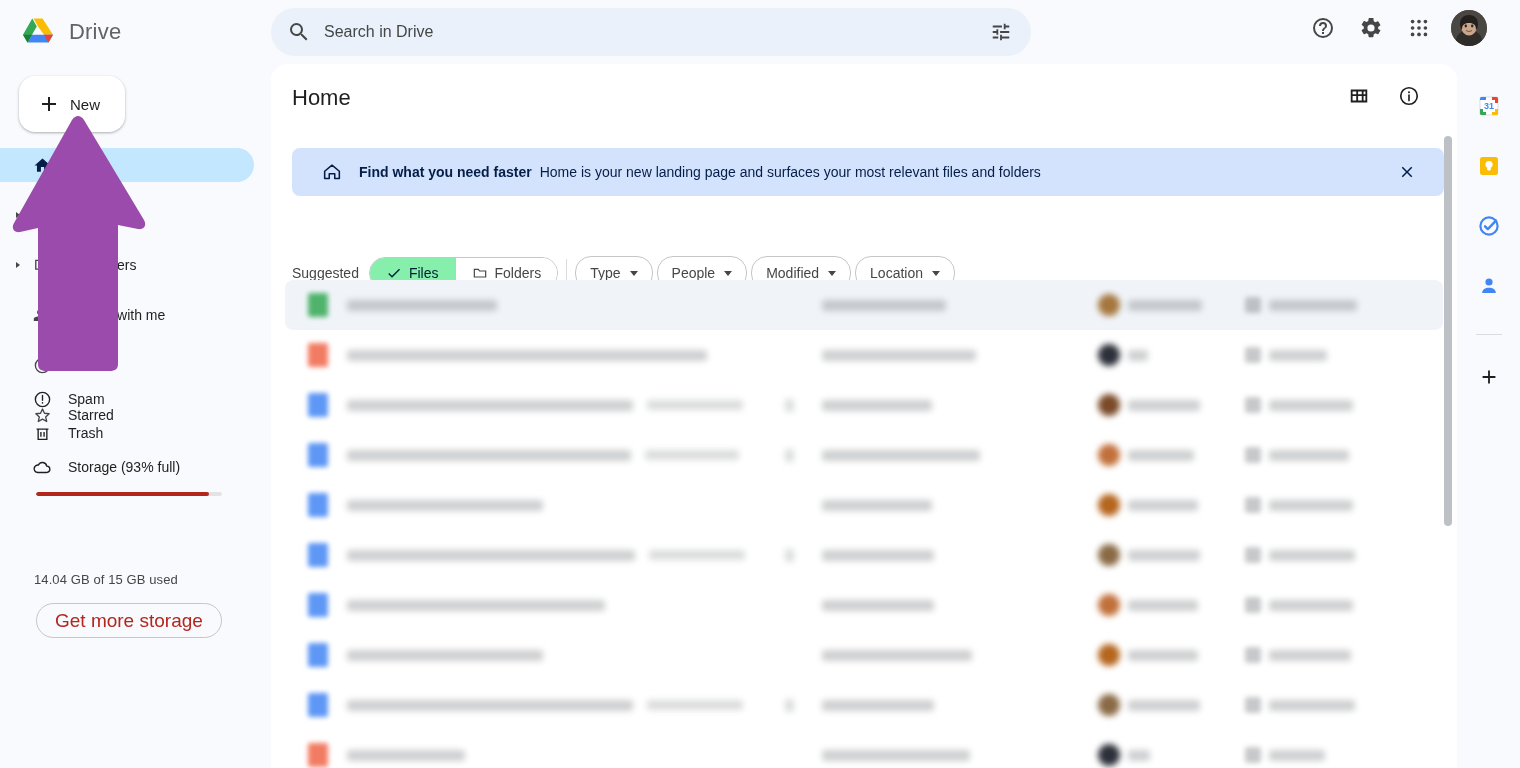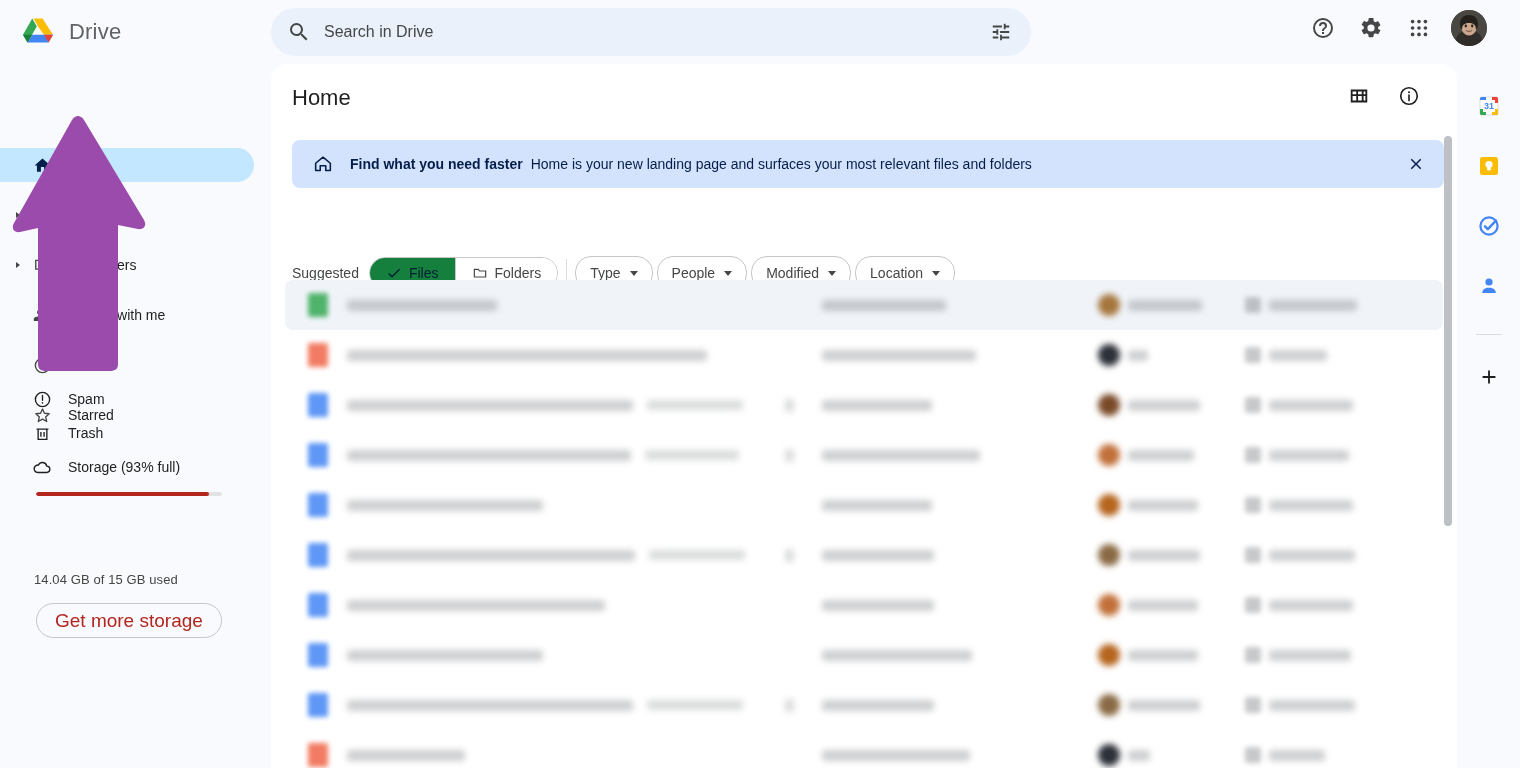--- a/index.html
+++ b/index.html
@@ -114,23 +114,23 @@
     position: absolute; left: 271px; top: 64px;
     width: 1186px; height: 704px;
     background: #fff;
     border-radius: 16px 16px 0 0;
     overflow: hidden;
   }
   .page-title { position: absolute; left: 21px; top: 21px; font-size: 22px; color: #1f1f1f; }
   .head-actions { position: absolute; right: 28px; top: 12px; display: flex; gap: 10px; }
 
   .banner {
-    position: absolute; left: 21px; top: 76px; width: 1152px; height: 48px;
+    position: absolute; left: 21px; top: 84px; width: 1152px; height: 48px;
     background: #d3e3fd; border-radius: 8px;
-    display: flex; align-items: center; padding: 0 12px;
+    display: flex; align-items: center; padding: 0 21px;
   }
   .banner-ico { width: 22px; height: 22px; margin-left: 8px; flex: 0 0 22px; }
   .banner-strong { font-size: 14px; font-weight: 700; color: #041e49; margin-left: 16px; }
   .banner-text { font-size: 14px; color: #041e49; margin-left: 8px; }
   .banner-close {
     margin-left: auto; width: 32px; height: 32px; border: none; background: transparent;
     border-radius: 50%; cursor: pointer; display: flex; align-items: center; justify-content: center;
   }
 
   .chips {
@@ -140,21 +140,21 @@
   .chips-label { font-size: 14px; color: #444746; margin-right: 6px; }
   .segment {
     display: flex; height: 32px; border-radius: 16px; overflow: hidden;
     border: 1px solid #c4c7c5;
   }
   .seg-btn {
     display: flex; align-items: center; gap: 7px;
     padding: 0 16px; height: 30px; border: none; background: #fff;
     font-family: inherit; font-size: 14px; color: #444746; cursor: pointer;
   }
-  .seg-btn.on { background: #15803d; color: #001d35; }
+  .seg-btn.on { background: #86efac; color: #001d35; }
   .seg-btn + .seg-btn { border-left: 1px solid #c4c7c5; }
   .seg-divider { width: 1px; height: 28px; background: #dadce0; margin: 0 4px; }
   .chip {
     display: flex; align-items: center; gap: 9px;
     height: 32px; padding: 16px 14px;
     border: 1px solid #c4c7c5; border-radius: 16px; background: #fff;
     font-family: inherit; font-size: 14px; color: #444746; cursor: pointer;
   }
   .chev { width: 0; height: 0; border-left: 4.5px solid transparent; border-right: 4.5px solid transparent; border-top: 5px solid #444746; }
 
@@ -292,20 +292,26 @@
           <ellipse cx="21.2" cy="16" rx="1.2" ry="1.4" fill="#2a2522"></ellipse>
           <path d="M15.4 20.6c1.6 1.1 3.6 1.1 5.2 0" stroke="#7d5b47" stroke-width="1.1" fill="none" stroke-linecap="round"></path>
         </g>
       </svg>
     </button>
   </div>
 </div>
 
 <div class="sidebar">
 
+  <button class="new-btn">
+    <svg width="24" height="24" viewBox="0 0 24 24">
+      <path fill="#1f1f1f" d="M19 13h-6v6h-2v-6H5v-2h6V5h2v6h6z"></path>
+    </svg>
+    <span>New</span>
+  </button>
 
   <div class="navlist">
 
     <div class="navitem active" style="width:254px">
       <span class="nav-ico">
         <svg width="19" height="19" viewBox="0 0 24 24">
             <path fill="#041e49" d="M10 20v-6h4v6h5v-8h3L12 3 2 12h3v8z"></path>
           </svg>
       </span>
       <span>Home</span>

